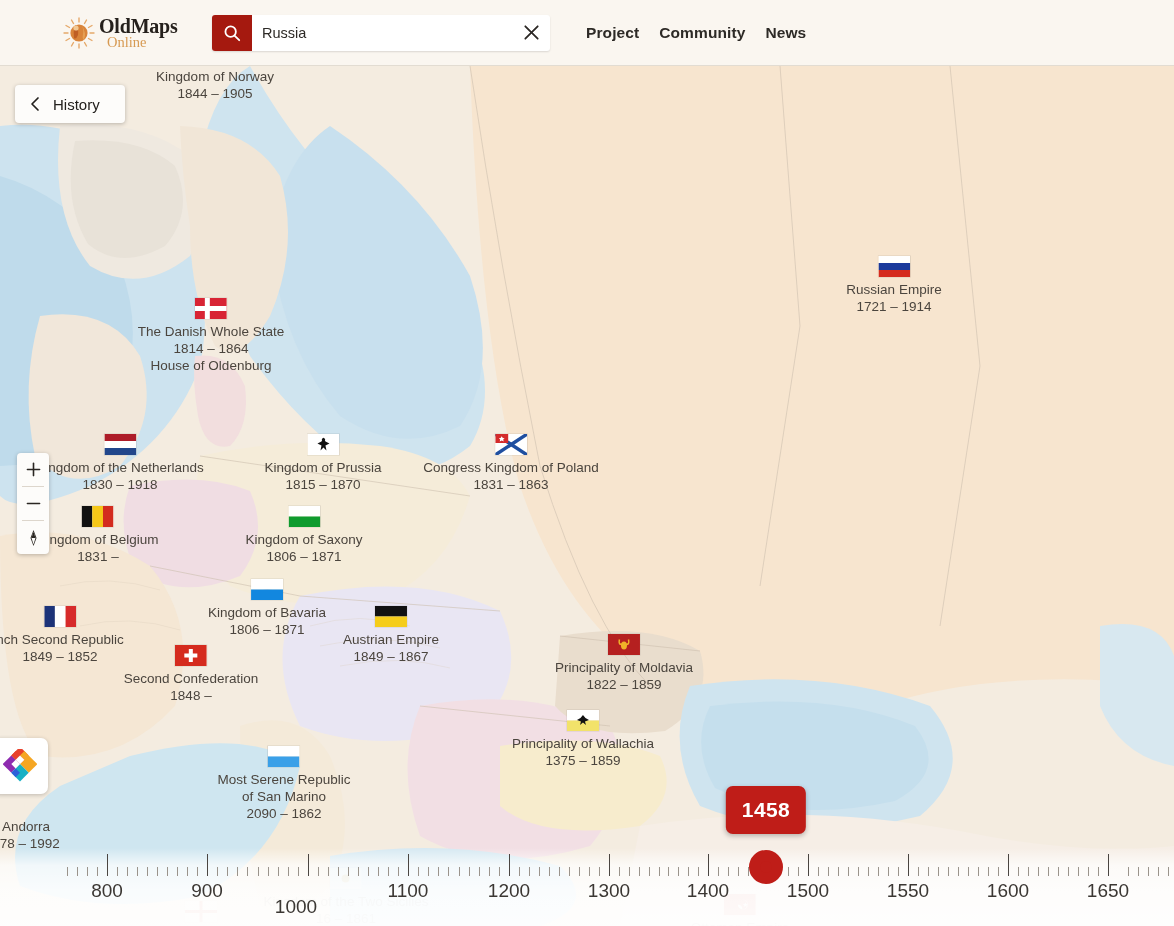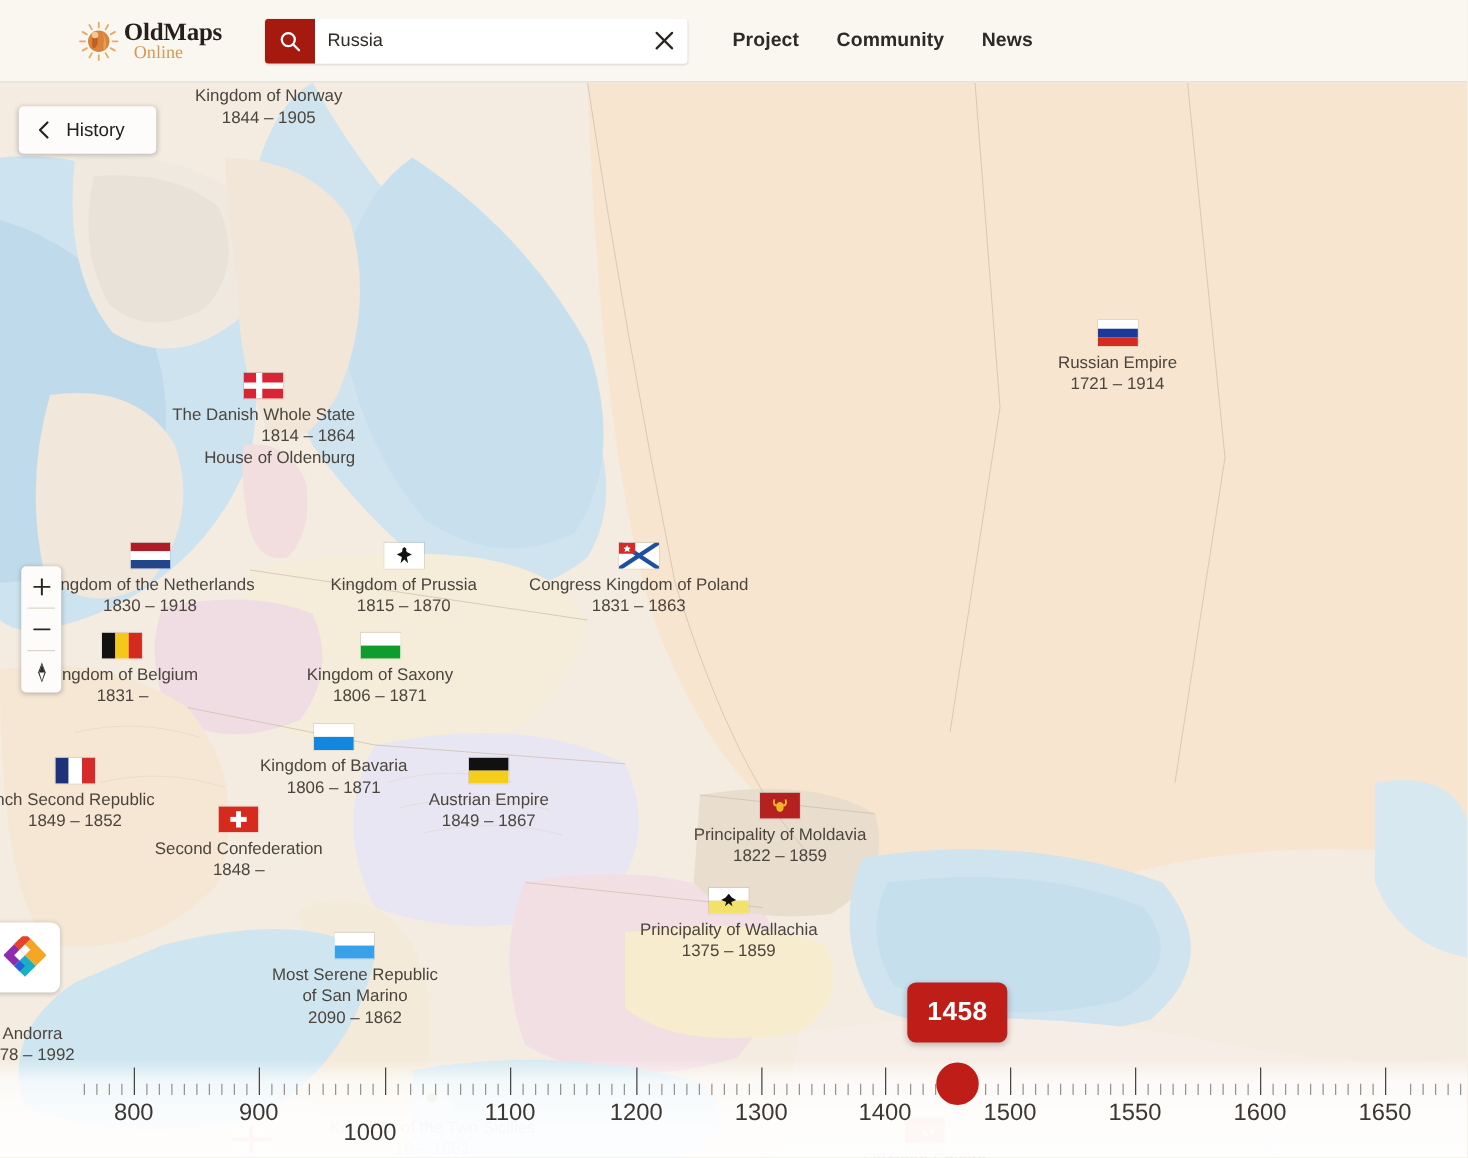--- a/index.html
+++ b/index.html
@@ -46,21 +46,21 @@
   }
   #search-input {
     flex: 1 1 auto; height: 36px; border: none; outline: none;
     font-size: 14.5px; color: #2d2a26; padding: 0 10px;
     font-family: "Liberation Sans", sans-serif; background: transparent;
   }
   #search-clear {
     width: 38px; height: 36px; flex: 0 0 38px; border: none; background: transparent;
     cursor: pointer; display: flex; align-items: center; justify-content: center;
   }
-  #nav { display: flex; align-items: center; margin-left: 36px; gap: 30px; }
+  #nav { display: flex; align-items: center; margin-left: 36px; gap: 20px; }
   .nav-link {
     font-size: 15.5px; color: #2d2a26; text-decoration: none;
     font-weight: 600; cursor: pointer; letter-spacing: 0.1px;
   }
 
   
   #map {
     position: absolute; top: 66px; left: 0;
     width: 1174px; height: 860px;
     overflow: hidden;
@@ -323,21 +323,21 @@
           <rect x="-6.5" y="-6.5" width="6.5" height="6.5" fill="#ffffff"></rect>
         </g>
       </svg>
     </div>
 
     <div id="labels-layer">
         <div class="map-label" style="left: 215px; top: 2px;">
           <div class="ln">Kingdom of Norway</div>
           <div class="yrs">1844 – 1905</div>
         </div>
-        <div class="map-label" style="left: 211px; top: 232px; text-align: right;">
+        <div class="map-label" style="left: 211px; top: 232px;">
           <div class="flag"><svg width="32" height="21" viewBox="0 0 32 21">
               <rect width="32" height="21" fill="#d82434"></rect>
               <rect x="10" width="5" height="21" fill="#fff"></rect>
               <rect y="8" width="32" height="5" fill="#fff"></rect>
             </svg></div>
           <div class="ln">The Danish Whole State</div>
           <div class="yrs">1814 – 1864</div>
           <div class="ln">House of Oldenburg</div>
         </div>
         <div class="map-label" style="left: 894px; top: 190px;">

